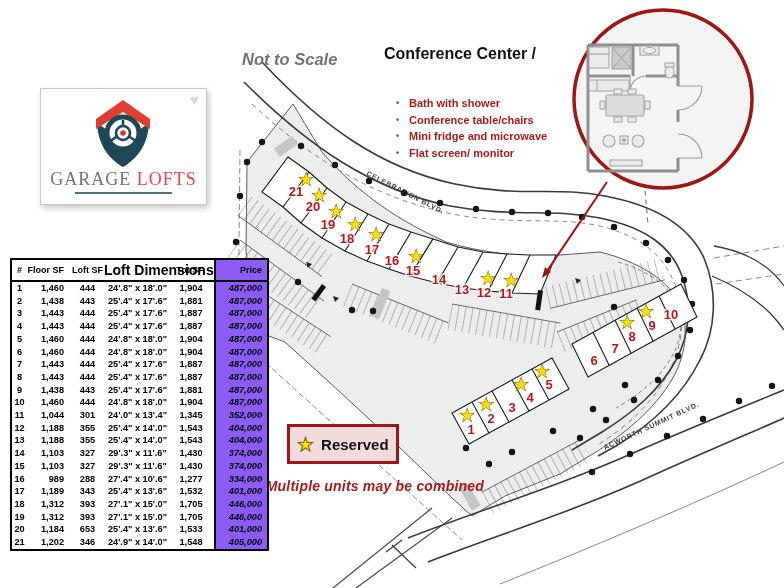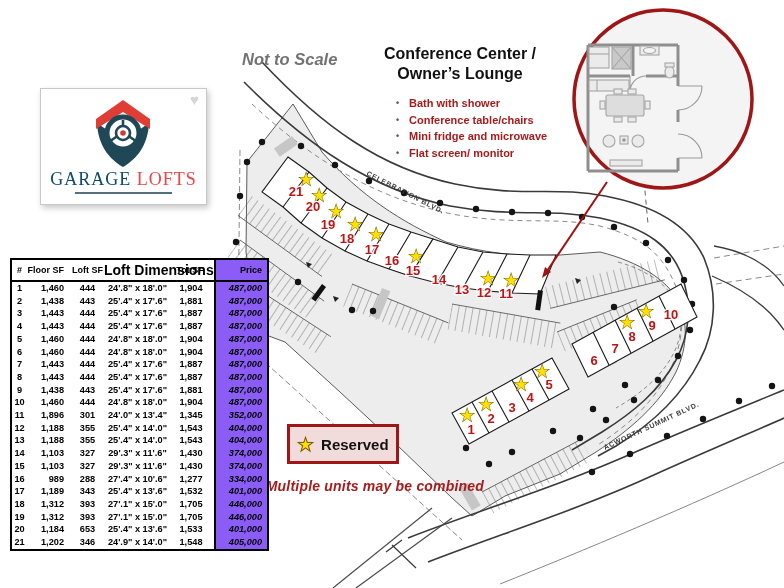--- a/index.html
+++ b/index.html
@@ -14,21 +14,21 @@
   text.map-star{font-size:17px;fill:#FFE005;stroke:#7A6000;stroke-width:1px;paint-order:stroke;text-anchor:middle;}
   text.road-label{font-family:"Liberation Sans",sans-serif;font-weight:bold;font-size:7px;
                   fill:#3A3A3A;letter-spacing:0.8px;}
 
   
   #logo-card{left:40px;top:88px;width:165px;height:115px;background:#fff;
              border:1px solid #C8C8C8;box-shadow:2px 3px 6px rgba(0,0,0,.22);}
   #heart{right:7px;top:2px;font-size:15px;color:#D6D6D6;cursor:pointer;}
   #logo-text{left:0;right:0;top:80px;text-align:center;font-family:"Liberation Serif",serif;
              font-size:18px;letter-spacing:1px;white-space:nowrap;}
-  #brand1{color:#0c4a6e;} #brand2{color:#ef4444;text-align:right;}
+  #brand1{color:#737373;} #brand2{color:#ef4444;text-align:right;}
   #logo-underline{left:34px;top:103px;width:97px;height:2px;background:#53707C;}
 
   
   #not-to-scale{left:242px;top:50px;font-size:16.5px;font-weight:bold;font-style:italic;color:#737373;}
   #conf{left:358px;top:44px;width:204px;text-align:center;font-weight:bold;font-size:16px;
         color:#111;line-height:20px;}
   #bullets{left:396px;top:95px;color:#A61C1C;font-weight:bold;font-size:11px;}
   .b-row{display:flex;line-height:16.5px;}
   .b-dot{width:13px;font-size:9px;color:#6E4B4B;}
   #note{left:256px;top:478px;font-size:14px;font-weight:bold;font-style:italic;color:#A61C1C;letter-spacing:.2px;}
@@ -282,21 +282,20 @@
       <span> </span>
       <span id="brand2">LOFTS</span>
     </div>
     <div id="logo-underline" class="abs"></div>
   </div>
 
   <div id="not-to-scale" class="abs">Not to Scale</div>
 
   <div id="conf" class="abs">
     <div>Conference Center /</div>
-    <div>Owner’s Lounge</div>
   </div>
   <div id="bullets" class="abs">
     <div class="b-row">
       <span class="b-dot">•</span>
       <span>Bath with shower</span>
       </div>
     <div class="b-row">
       <span class="b-dot">•</span>
       <span>Conference table/chairs</span>
       </div>
@@ -441,21 +440,21 @@
         <tr>
           <td class="c0">10</td>
           <td class="c1">1,460</td>
           <td class="c2">444</td>
           <td class="c3">24'.8" x 18'.0"</td>
           <td class="c4">1,904</td>
           <td class="c5">487,000</td>
         </tr>
         <tr>
           <td class="c0">11</td>
-          <td class="c1">1,896</td>
+          <td class="c1">1,044</td>
           <td class="c2">301</td>
           <td class="c3">24'.0" x 13'.4"</td>
           <td class="c4">1,345</td>
           <td class="c5">352,000</td>
         </tr>
         <tr>
           <td class="c0">12</td>
           <td class="c1">1,188</td>
           <td class="c2">355</td>
           <td class="c3">25'.4" x 14'.0"</td>

